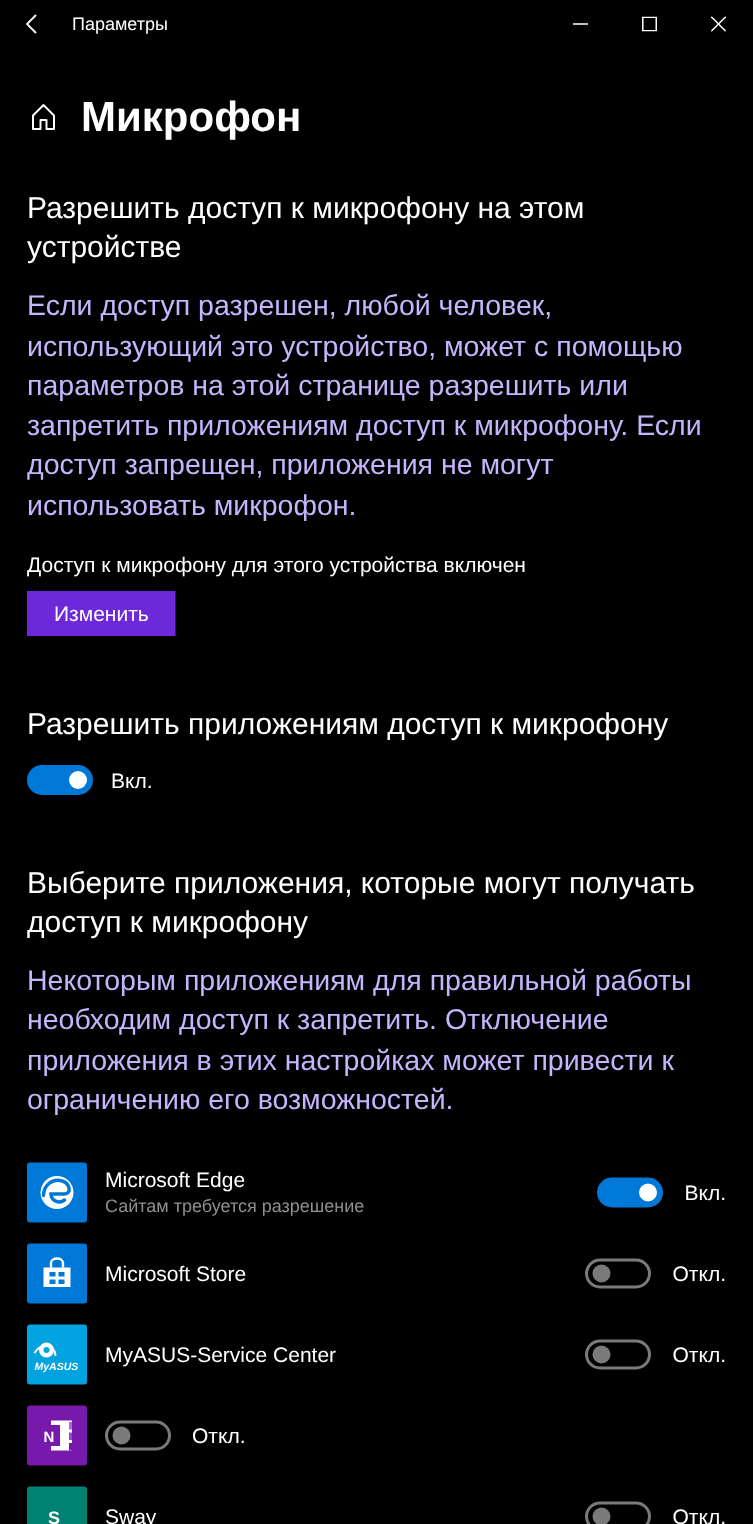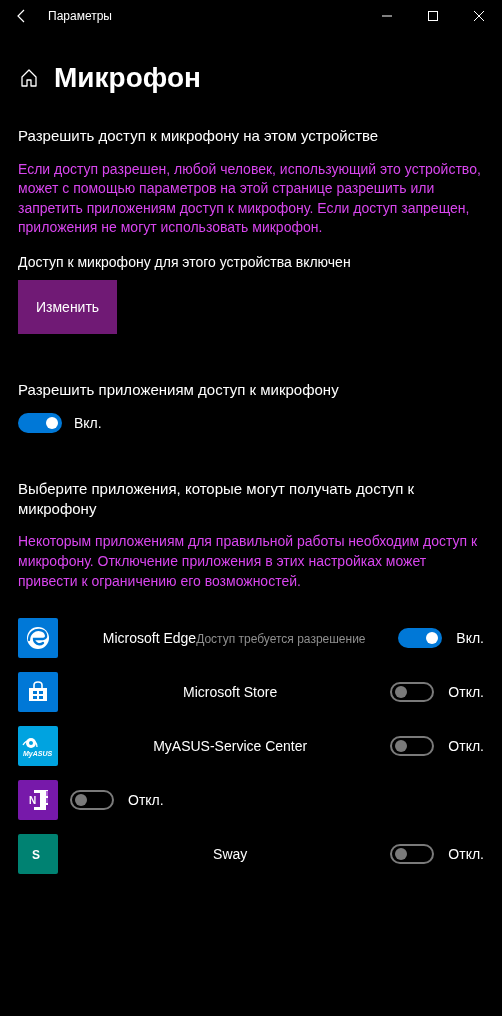--- a/index.html
+++ b/index.html
@@ -5,37 +5,37 @@
   * { box-sizing: border-box; margin: 0; padding: 0; }
   html, body { width: 502px; height: 1016px; background: #000; color: #fff; font-family: "Segoe UI", Arial, sans-serif; overflow: hidden; }
   .titlebar { height: 32px; display: flex; align-items: center; }
   .titlebar .back { width: 44px; height: 32px; display:flex; align-items:center; justify-content:center; }
   .titlebar .title { font-size: 12px; color: #fff; padding-left: 4px; flex:1; }
   .titlebar .winbtn { width: 46px; height: 32px; display:flex; align-items:center; justify-content:center; }
   .content { padding: 0 18px; }
   .header-row { display:flex; align-items:center; margin-top: 30px; margin-bottom: 32px; }
   .home-icon { width: 22px; height: 22px; margin-right: 14px; display:flex; align-items:center; justify-content:center; }
   .page-title { font-size: 28px; font-weight: 700; }
-  .section-heading { font-size: 15px; font-weight: 400; line-height: 1.3; margin-bottom: 14px; }
+  .section-heading { font-size: 20px; font-weight: 400; line-height: 1.3; margin-bottom: 14px; }
   .section-heading.mt { margin-top: 46px; }
-  .desc { font-size: 14px; color: #d946ef; line-height: 1.4; margin-bottom: 16px; }
+  .desc { font-size: 19px; color: #c4b5fd; line-height: 1.4; margin-bottom: 16px; }
   .status-line { font-size: 14px; color: #fff; margin-bottom: 10px; }
-  .btn { display:inline-block; background:#701a75; color:#fff; font-size:14px; padding: 19px 18px; border:none; }
+  .btn { display:inline-block; background:#6d28d9; color:#fff; font-size:14px; padding: 7px 18px; border:none; }
   .toggle-row { display:flex; align-items:center; gap:12px; }
   .toggle { width:44px; height:20px; border-radius:10px; position:relative; }
   .toggle.on { background:#0078d7; }
   .toggle.off { background:transparent; border:2px solid #7a7a7a; }
   .toggle .knob { position:absolute; width:12px; height:12px; border-radius:50%; top:50%; transform:translateY(-50%); }
   .toggle.on .knob { background:#fff; right:4px; }
   .toggle.off .knob { background:#7a7a7a; left:3px; top:50%; }
   .toggle-label { font-size:14px; }
   .app-list { margin-top: 20px; }
   .app-row { display:flex; align-items:center; height:54px; }
   .app-icon { width:40px; height:40px; border-radius:2px; display:flex; align-items:center; justify-content:center; margin-right:12px; flex-shrink:0; }
-  .app-text { flex:1; display:flex; flex-direction:row; justify-content:center; }
+  .app-text { flex:1; display:flex; flex-direction:column; justify-content:center; }
   .app-name { font-size:14px; color:#fff; line-height:1.2; }
   .app-sub { font-size:12px; color:#8f8f8f; line-height:1.2; margin-top:2px; }
   .app-toggle-wrap { display:flex; align-items:center; gap:14px; }
   .app-toggle-label { font-size:14px; }
   svg { display:block; }
 </style>
 </head>
 <body>
 
 <div class="titlebar">
@@ -81,33 +81,33 @@
 
   <h2 class="section-heading mt">Разрешить приложениям доступ к микрофону</h2>
   <div class="toggle-row">
     <div id="allow-apps-toggle" class="toggle on">
         <div class="knob"></div>
       </div>
     <span class="toggle-label">Вкл.</span>
   </div>
 
   <h2 class="section-heading mt">Выберите приложения, которые могут получать доступ к микрофону</h2>
-  <p class="desc">Некоторым приложениям для правильной работы необходим доступ к микрофону. Отключение приложения в этих настройках может привести к ограничению его возможностей.</p>
+  <p class="desc">Некоторым приложениям для правильной работы необходим доступ к запретить. Отключение приложения в этих настройках может привести к ограничению его возможностей.</p>
 
   <div class="app-list" id="app-list">
       <div class="app-row">
         <div class="app-icon" style="background: rgb(0, 120, 215);">
           <svg width="26" height="26" viewBox="0 0 26 26">
             <circle cx="13" cy="13" r="11" fill="#fff"></circle>
             <path d="M4 15 C4 8 10 4 15 5 C22 6 23 14 18 14 L9 14 C9 18 14 21 18 18" stroke="#0078d7" stroke-width="2.3" fill="none" stroke-linecap="round"></path>
           </svg>
         </div>
         <div class="app-text">
           <div class="app-name">Microsoft Edge</div>
-          <div class="app-sub">Доступ требуется разрешение</div>
+          <div class="app-sub">Сайтам требуется разрешение</div>
         </div>
         <div class="app-toggle-wrap">
           <div class="toggle on">
             <div class="knob"></div>
           </div>
           <span class="app-toggle-label">Вкл.</span>
         </div>
       </div>
       <div class="app-row">
         <div class="app-icon" style="background: rgb(0, 120, 215);">

